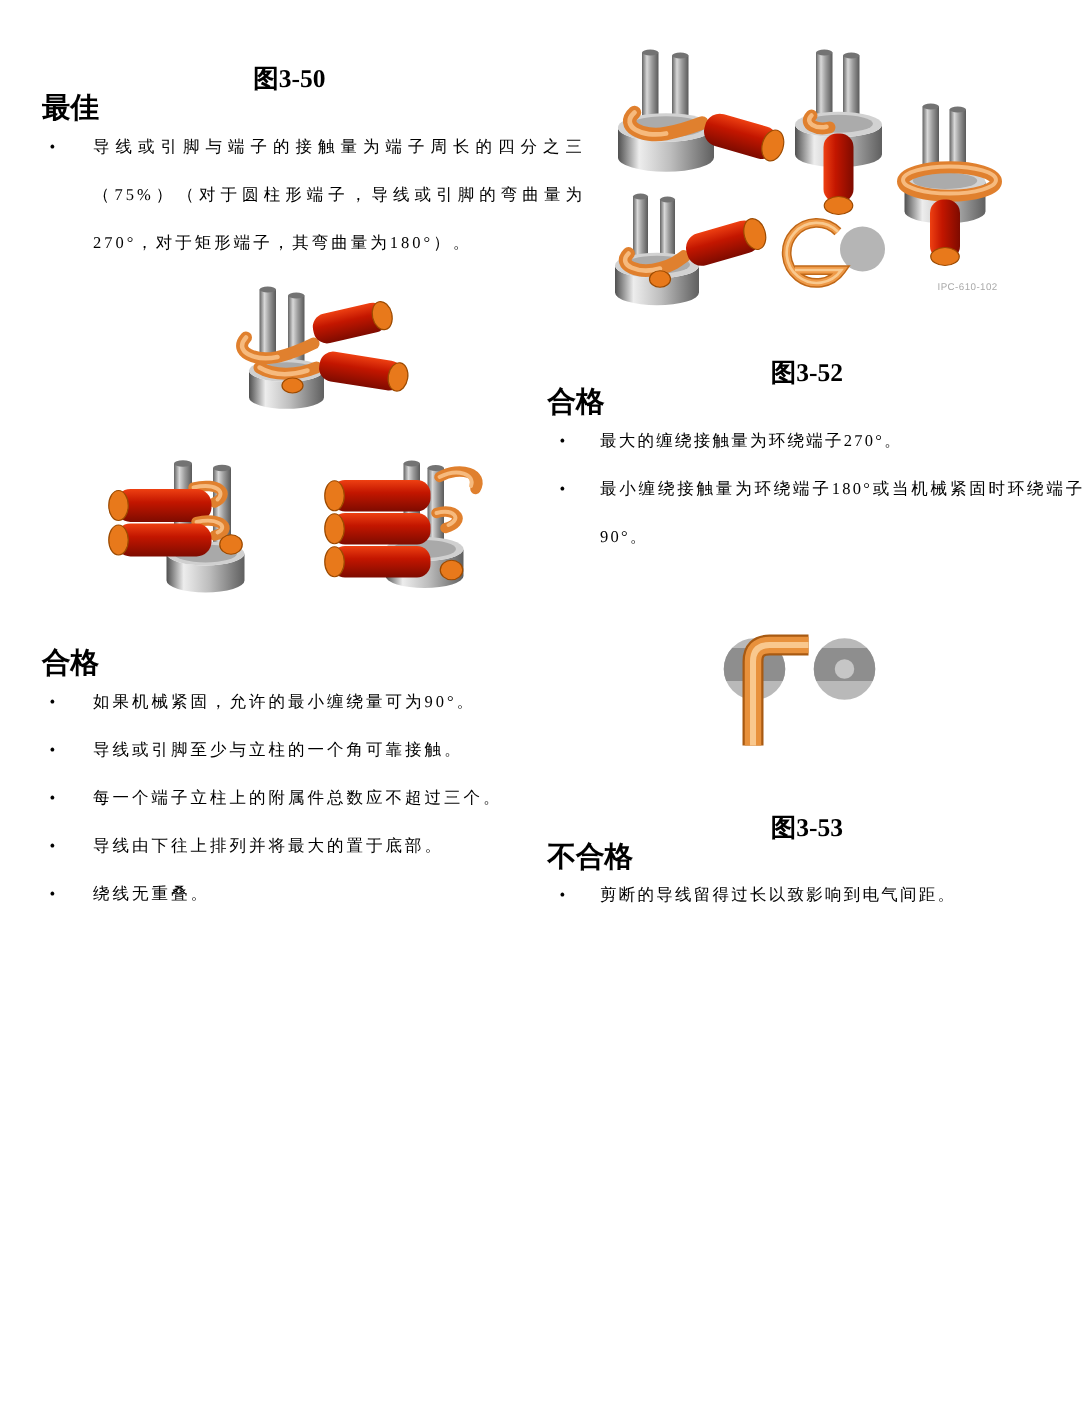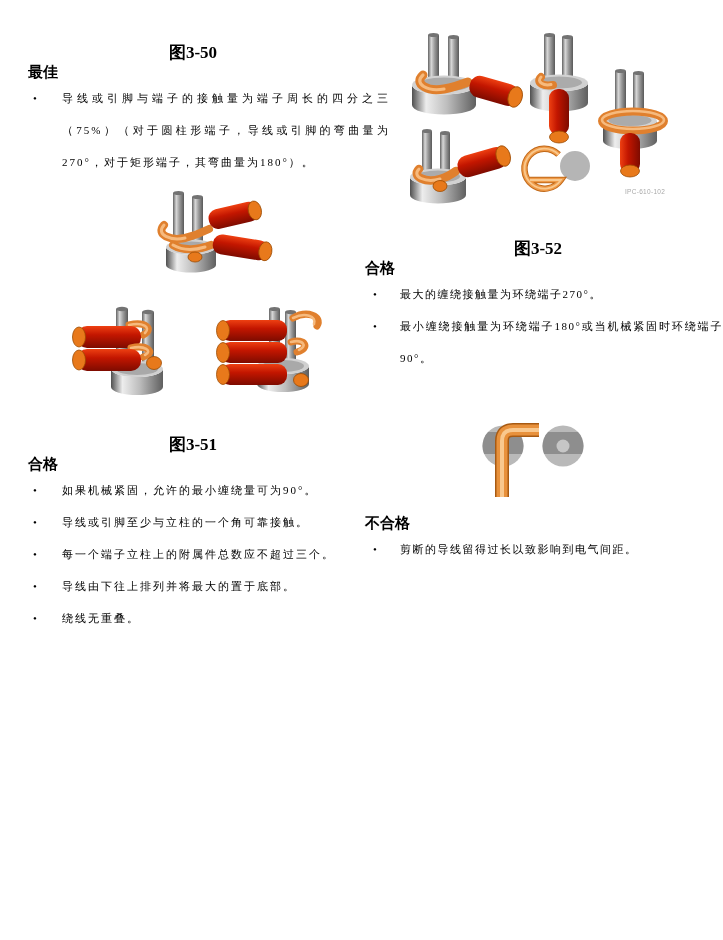--- a/index.html
+++ b/index.html
@@ -3,21 +3,21 @@
 <meta charset="utf-8">
 <style>
   html,body{margin:0;padding:0;background:#ffffff;}
   .page{position:relative;width:723px;height:824px;background:#ffffff;overflow:hidden;
         font-family:"Liberation Serif","DejaVu Serif",serif;color:#000;}
   .col{position:absolute;}
   .col-left{left:28px;top:43px;width:362px;}
   .col-right{left:365px;top:19px;width:358px;}
   .caption{width:330px;text-align:center;font-weight:bold;font-size:17px;line-height:20px;}
   .col-right .caption{margin-left:8px;}
-  h2.hd{margin:0;font-size:15px;line-height:19px;font-weight:bold;}
+  h2.hd{margin:0;font-size:19px;line-height:19px;font-weight:bold;}
   .mt11{margin-top:11px;} .mt12{margin-top:12px;} .mt13{margin-top:13px;}
   ul.blist{list-style:none;margin:0;padding:0;font-size:11px;line-height:32px;text-align:justify;}
   ul.blist li{position:relative;padding-left:34px;letter-spacing:2px;}
   ul.blist li::before{content:"\2022";position:absolute;left:5px;letter-spacing:0;}
   .col-right ul.blist li{padding-left:35px;letter-spacing:1.5px;}
   .col-right ul.blist li::before{left:8px;}
   .ul-best{margin-top:11px;}
   .ul-acc-left{margin-top:10px;}
   .ul-acc-right{margin-top:12px;}
   .ul-defect{margin-top:12px;}
@@ -138,21 +138,20 @@
           <path d="M8,-24 C20,-27 25,-20 16,-16" stroke="#f6ba7e" stroke-width="2.6" fill="none" stroke-linecap="round"></path>
           <rect x="-62" y="-24" width="66" height="21" rx="9" fill="url(#gRedV)"></rect>
           <ellipse cx="-60" cy="-13.5" rx="6.5" ry="10" fill="#e8791b" stroke="#9c4a00" stroke-width="0.8"></ellipse>
           <rect x="-62" y="-2" width="66" height="21" rx="9" fill="url(#gRedV)"></rect>
           <ellipse cx="-60" cy="8.5" rx="6.5" ry="10" fill="#e8791b" stroke="#9c4a00" stroke-width="0.8"></ellipse>
           <ellipse cx="18" cy="14" rx="7.5" ry="6.5" fill="#e8791b" stroke="#9c4a00" stroke-width="0.8"></ellipse>
         </g>
       </svg>
     </div>
 
-    <div class="caption cap51">图3-51</div>
 
     <h2 class="hd mt12">合格</h2>
 
     <ul class="blist ul-acc-left">
       <li>如果机械紧固，允许的最小缠绕量可为90°。</li>
       <li>导线或引脚至少与立柱的一个角可靠接触。</li>
       <li>每一个端子立柱上的附属件总数应不超过三个。</li>
       <li>导线由下往上排列并将最大的置于底部。</li>
       <li>绕线无重叠。</li>
     </ul>
@@ -257,20 +256,21 @@
         <rect x="70" y="14" width="52" height="22" fill="#8e8e8e" clip-path="url(#cR)"></rect>
         <circle cx="95" cy="28" r="6.5" fill="#c6c6c6"></circle>
         <g>
           <path d="M71,12 H45 Q34,12 34,23 V79" stroke="#a85a12" stroke-width="14" fill="none"></path>
           <path d="M71,12 H45 Q34,12 34,23 V79" stroke="#e8913c" stroke-width="11" fill="none"></path>
           <path d="M71,12 H45 Q34,12 34,23 V79" stroke="#f9c88e" stroke-width="4" fill="none"></path>
         </g>
       </svg>
     </div>
 
+    <div class="caption cap53">图3-53</div>
 
     <h2 class="hd mt13">不合格</h2>
 
     <ul class="blist ul-defect">
       <li>剪断的导线留得过长以致影响到电气间距。</li>
     </ul>
   </div>
 
   <div class="bottom-rule"></div>
 </div>

